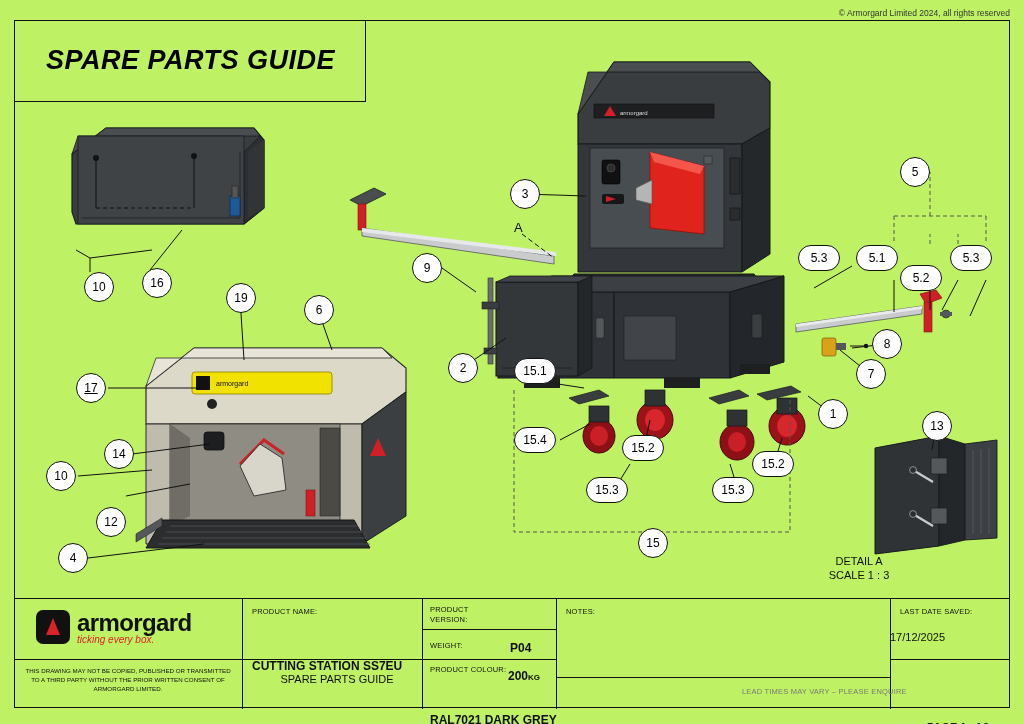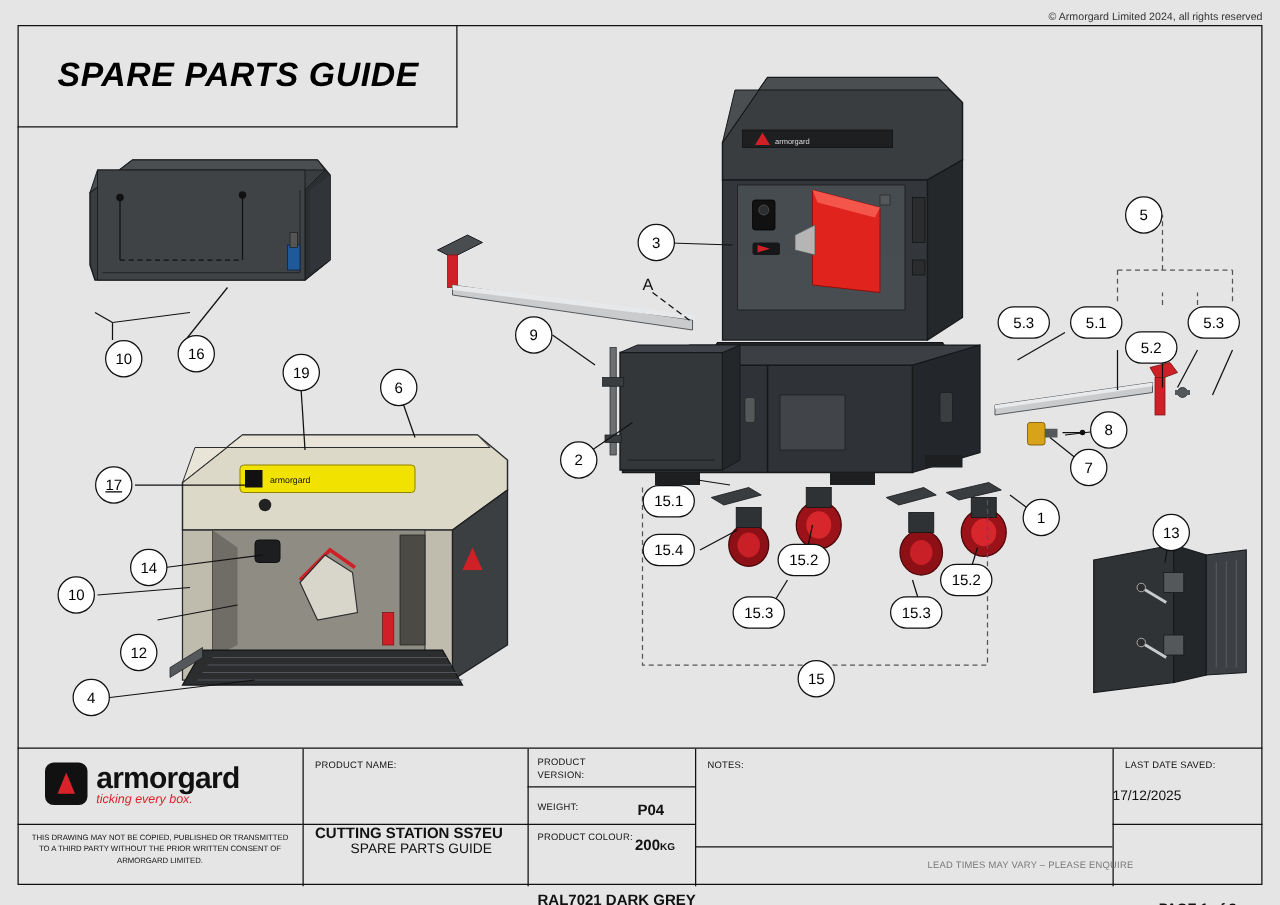--- a/index.html
+++ b/index.html
@@ -8,21 +8,21 @@
     background: #ffffff;
   }
   body {
     font-family: "Liberation Sans", sans-serif;
     color: #000;
   }
   #page {
     position: relative;
     width: 1024px;
     height: 724px;
-    background: #e5e5e5;
+    background: #bef264;
     overflow: hidden;
   }
   .copyright {
     position: absolute;
     top: 8px;
     right: 14px;
     font-size: 8.5px;
     color: #333;
   }
   .frame {
@@ -513,21 +513,21 @@
     <div class="balloon b-sm" style="left:908px; top:391px;">
         <span>13</span>
       </div>
     <div class="balloon b-sm" style="left:886px; top:137px;">
         <span>5</span>
       </div>
     <div class="balloon b-sm" style="left:624px; top:508px;">
         <span>15</span>
       </div>
 
-    <div class="balloon b-md" style="left:500px; top:368px;align-items:center;">
+    <div class="balloon b-md" style="left:500px; top:338px;align-items:center;">
         <span>15.1</span>
       </div>
     <div class="balloon b-md" style="left:500px; top:407px;">
         <span>15.4</span>
       </div>
     <div class="balloon b-md" style="left:608px; top:415px;">
         <span>15.2</span>
       </div>
     <div class="balloon b-md" style="left:572px; top:457px;">
         <span>15.3</span>
@@ -547,20 +547,24 @@
       </div>
     <div class="balloon b-md" style="left:886px; top:225px;margin-top:20px;">
         <span>5.2</span>
       </div>
     <div class="balloon b-md" style="left:936px; top:225px;">
         <span>5.3</span>
       </div>
 
     <div class="labeltxt" style="left:500px; top:200px; font-size:13px;">A</div>
 
+    <div class="detail-label" style="left:760px; top:535px; width:170px;">
+      <div>DETAIL A</div>
+      <div>SCALE 1 : 3</div>
+    </div>
 
   </div>
 
   <div class="titleblock">
 
     <div class="vline" style="left:228px; top:0; height:110px;"></div>
     <div class="vline" style="left:408px; top:0; height:110px;"></div>
     <div class="vline" style="left:542px; top:0; height:110px;"></div>
     <div class="vline" style="left:876px; top:0; height:110px;"></div>
 

